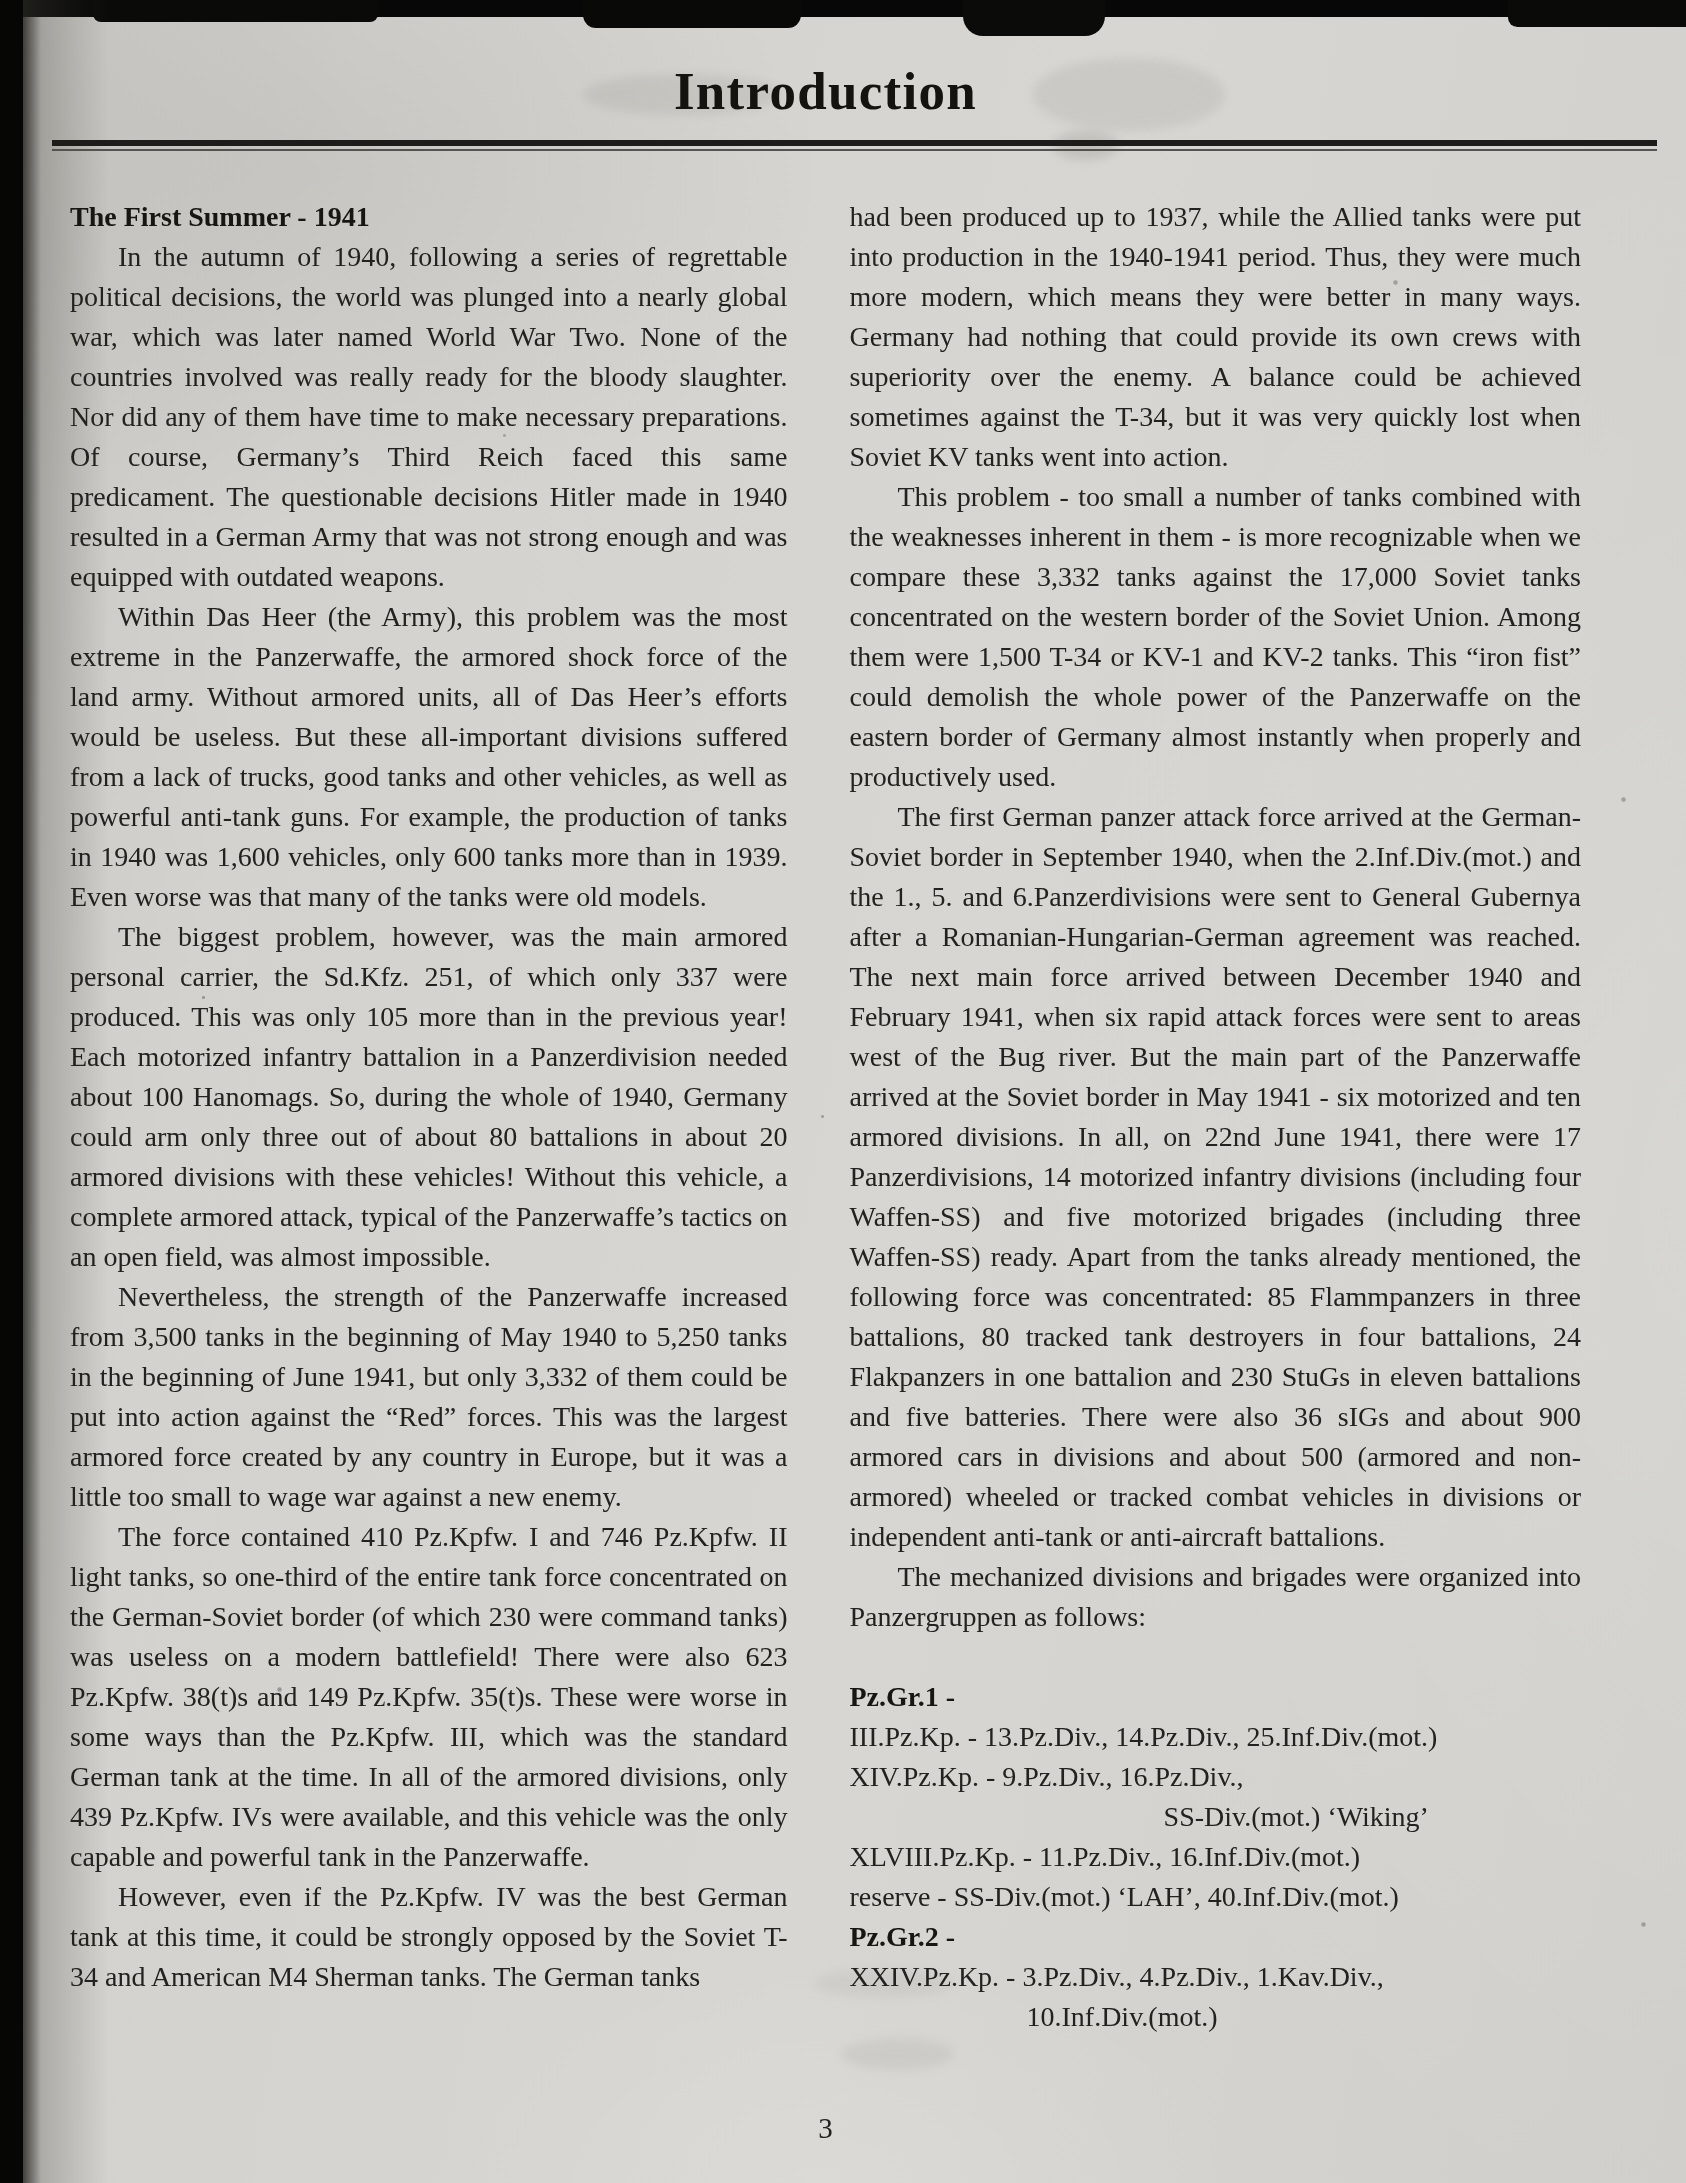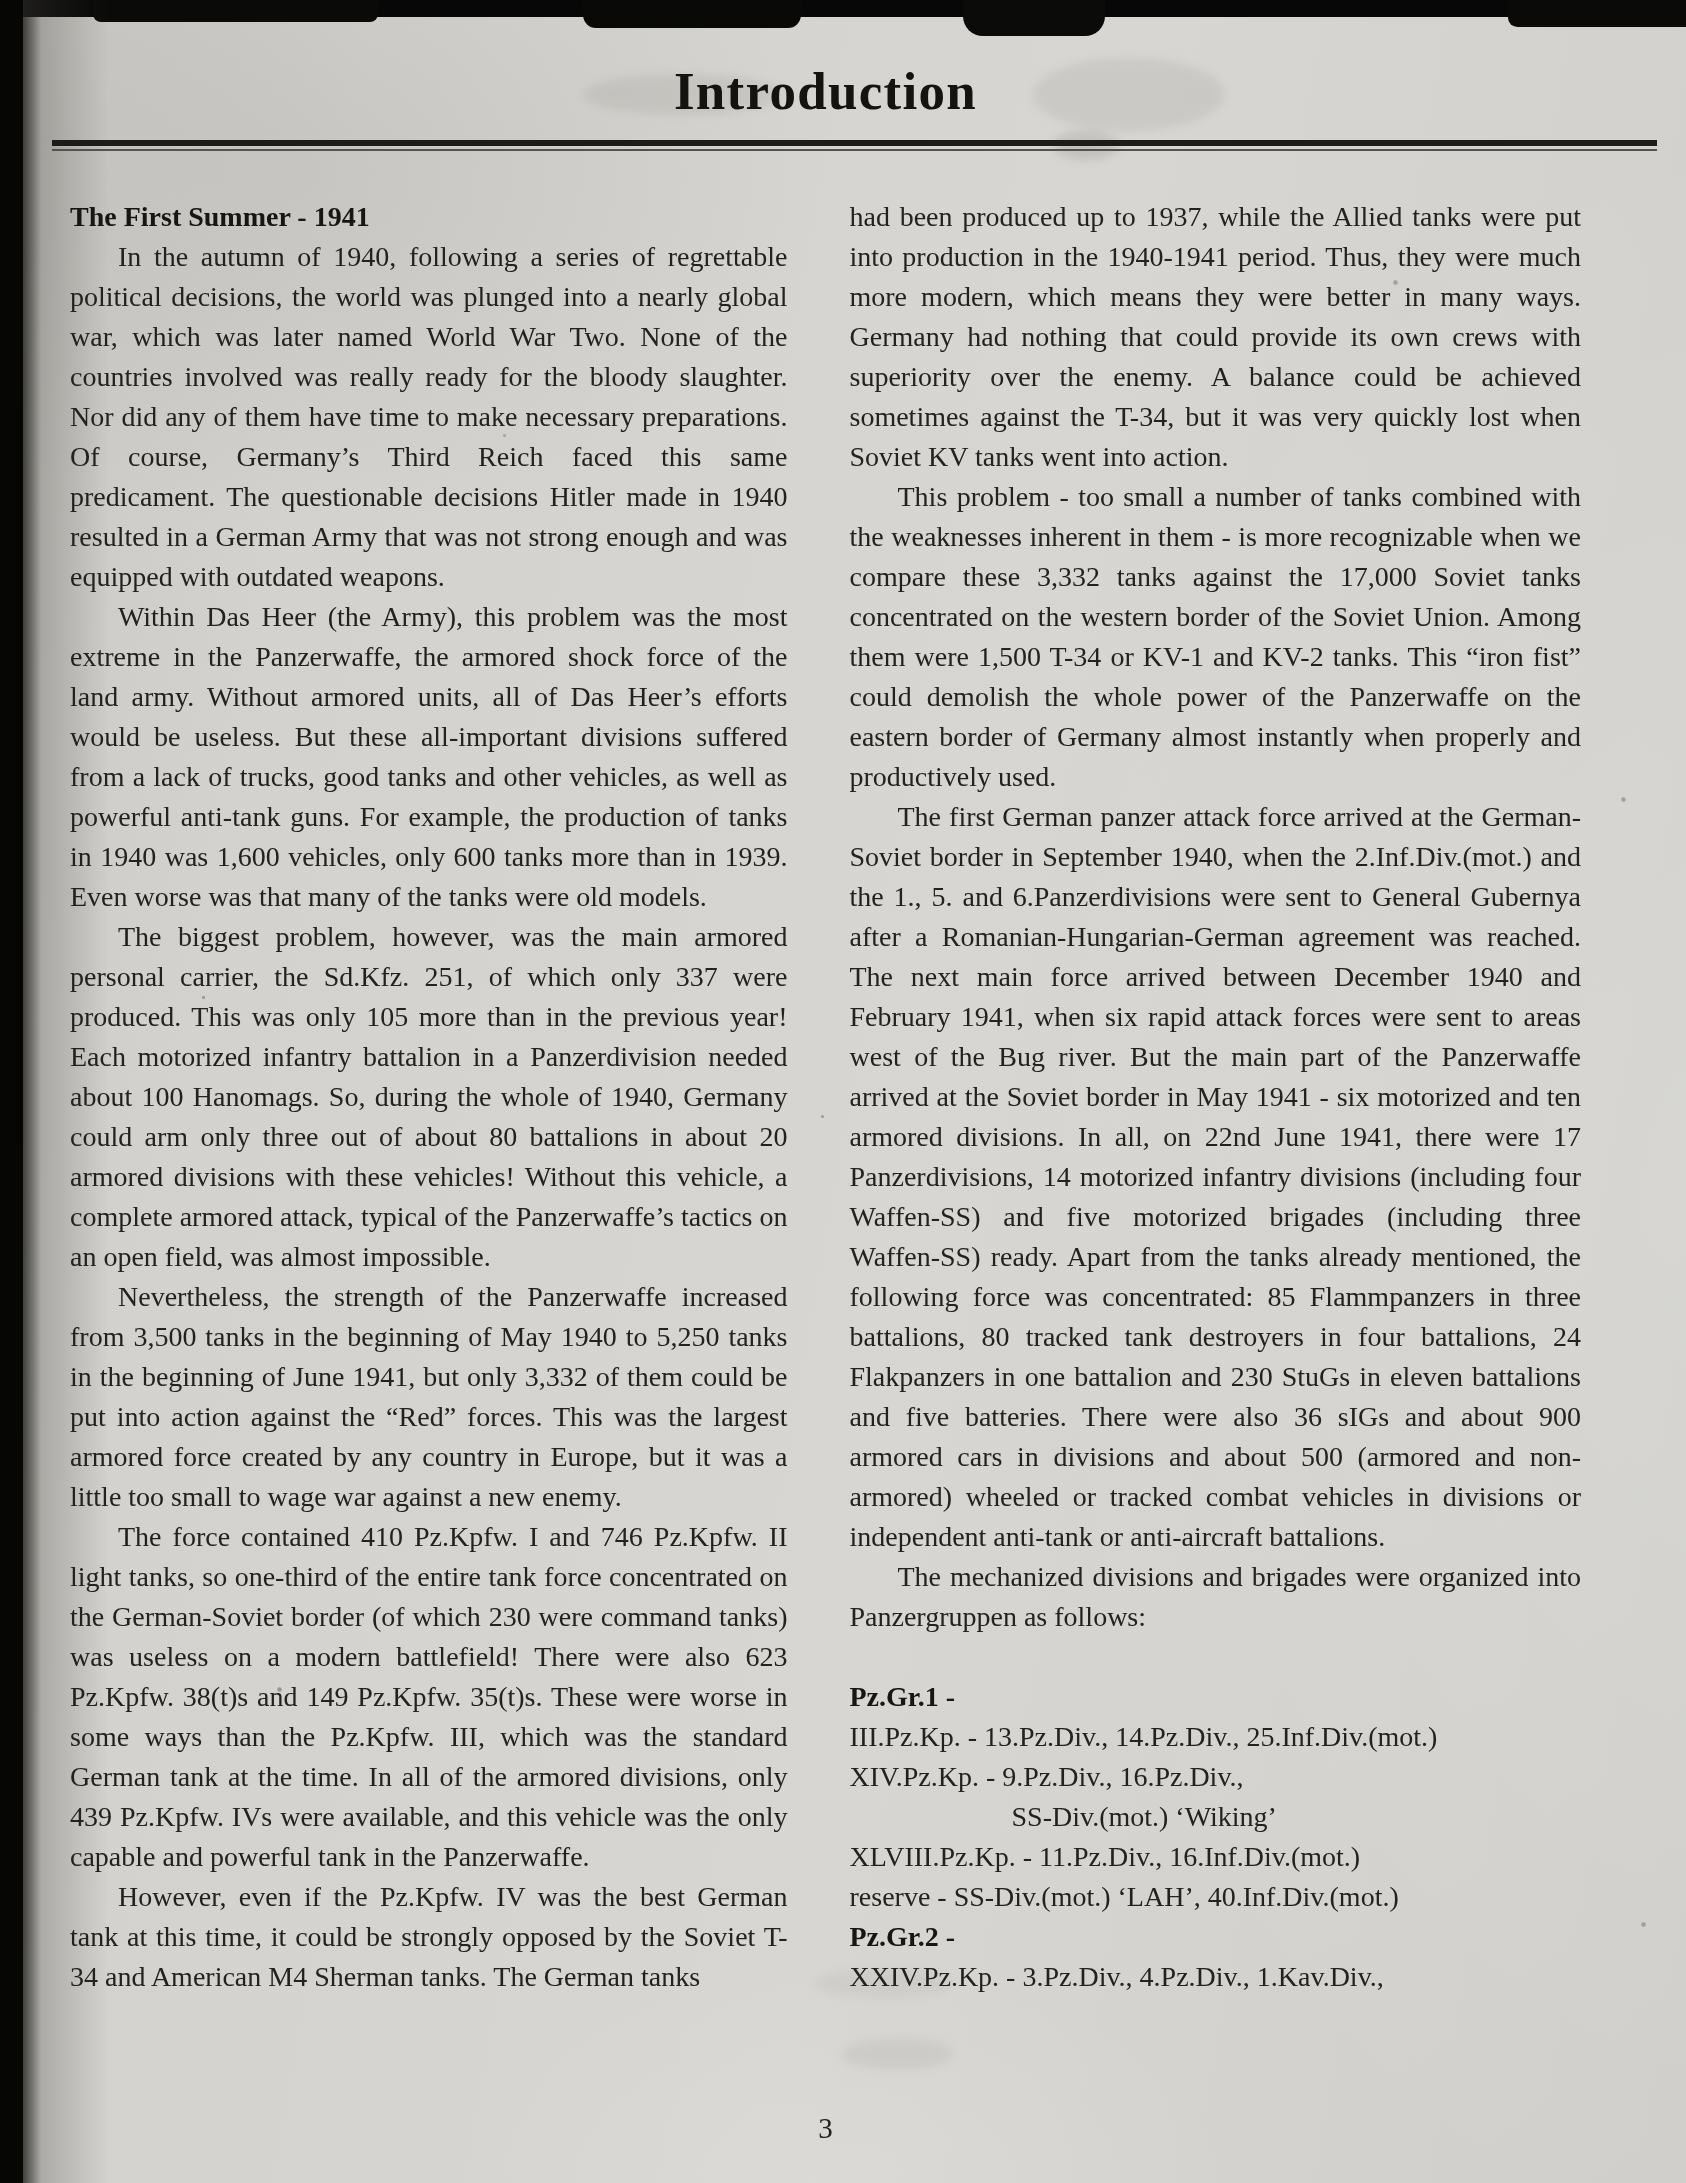--- a/index.html
+++ b/index.html
@@ -69,21 +69,21 @@
   .col-left  { width:718px; }
   .col-right { width:732px; }
   .col-heading { font-weight:700; color:#171612; }
   .columns p { text-indent:48px; }
   .columns p.no-indent { text-indent:0; }
   
   .org-list { margin-top:40px; text-align:left; }
   .org-line { line-height:40px; }
   .org-line.group { font-weight:700; color:#171612; }
   .org-line .unit { }
-  .org-line.cont1 { padding-left:162px; }
+  .org-line.cont1 { padding-left:162px;text-align:center; }
   .org-line.cont2 { padding-left:177px; }
   
   .page-number {
     position:absolute; top:2112px; left:70px; width:1511px;
     text-align:center; font-size:29px; color:#232220;
   }
 </style>
 </head>
 <body>
 
@@ -130,19 +130,20 @@
 
       <div class="org-list">
         <div class="org-line group">Pz.Gr.1 -</div>
         <div class="org-line"><span class="unit">III.Pz.Kp.</span><span> - 13.Pz.Div., 14.Pz.Div., 25.Inf.Div.(mot.)</span></div>
         <div class="org-line"><span class="unit">XIV.Pz.Kp.</span><span> - 9.Pz.Div., 16.Pz.Div.,</span></div>
         <div class="org-line cont1">SS-Div.(mot.) ‘Wiking’</div>
         <div class="org-line"><span class="unit">XLVIII.Pz.Kp.</span><span> - 11.Pz.Div., 16.Inf.Div.(mot.)</span></div>
         <div class="org-line"><span class="unit">reserve</span><span> - SS-Div.(mot.) ‘LAH’, 40.Inf.Div.(mot.)</span></div>
         <div class="org-line group">Pz.Gr.2 -</div>
         <div class="org-line"><span class="unit">XXIV.Pz.Kp.</span><span> - 3.Pz.Div., 4.Pz.Div., 1.Kav.Div.,</span></div>
+        <div class="org-line cont2">10.Inf.Div.(mot.)</div>
       </div>
     </div>
   </div>
 
   <div class="page-number">3</div>
 </div>
 
 
 </body></html>

